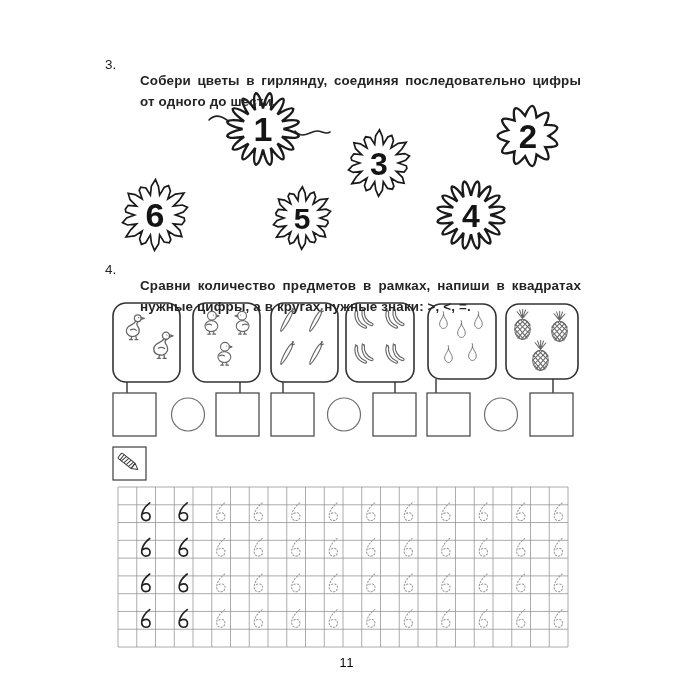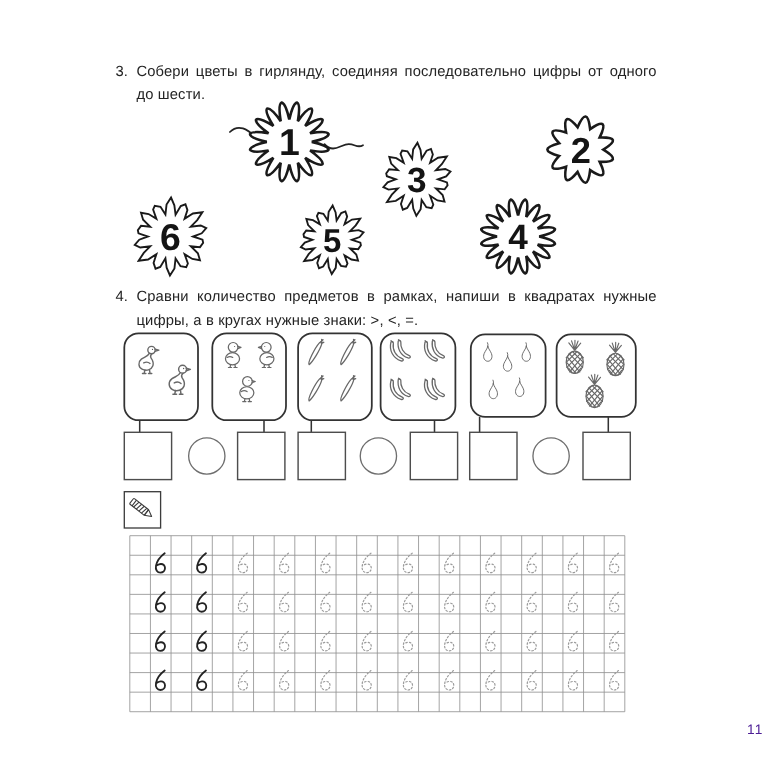--- a/index.html
+++ b/index.html
@@ -3,23 +3,23 @@
 <meta charset="utf-8">
 <style>
   html,body{margin:0;padding:0;}
   body{width:700px;height:700px;background:#ffffff;overflow:hidden;
        font-family:"Liberation Sans", sans-serif;}
   #page{position:relative;width:700px;height:700px;background:#fff;}
   #art{position:absolute;left:0;top:0;}
   .task{position:absolute;left:105px;width:492px;display:flex;
         font-size:13.4px;line-height:1.56;color:#242424;letter-spacing:.15px;}
   .tno{flex:0 0 19px;}
-  .ttext{margin:0;flex:1;text-align:justify;}
-  #pagenum{position:absolute;top:656px;left:0;width:694px;text-align:right;
-           font-size:12.5px;color:#4c1d95;letter-spacing:1px;}
+  .ttext{margin:16px;flex:1;text-align:justify;font-weight:bold;}
+  #pagenum{position:absolute;top:656px;left:0;width:694px;text-align:center;
+           font-size:12.5px;color:#000000;letter-spacing:1px;}
   
   .flower-petals{fill:#ffffff;stroke:#1a1a1a;}
   .flower-digit{font-family:"Liberation Sans",sans-serif;font-weight:700;fill:#141414;}
   .garland{fill:none;stroke:#222;stroke-width:1.6;stroke-linecap:round;}
   .frame{fill:#fff;stroke:#333;stroke-width:1.6;}
   .stem{stroke:#333;stroke-width:1.4;}
   .ans-square{fill:#fff;stroke:#4d4d4d;stroke-width:1.3;}
   .ans-circle{fill:#fff;stroke:#6e6e6e;stroke-width:1.2;}
   .item path,.item ellipse,.item circle{fill:none;stroke:#686868;stroke-width:1;
         stroke-linecap:round;stroke-linejoin:round;}

